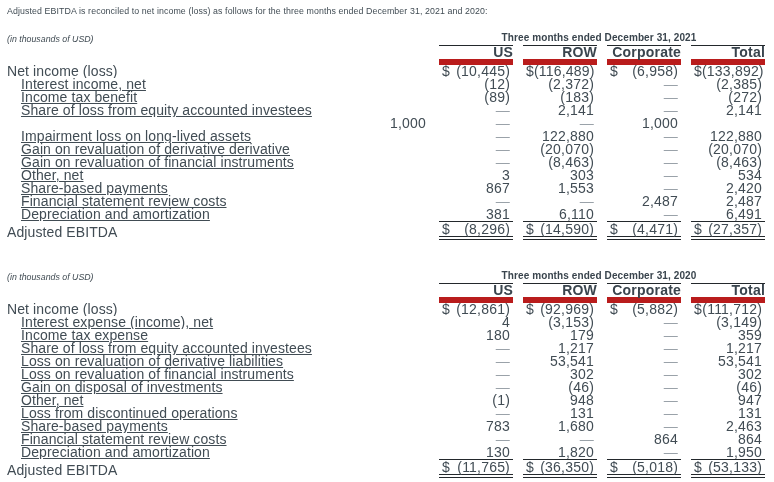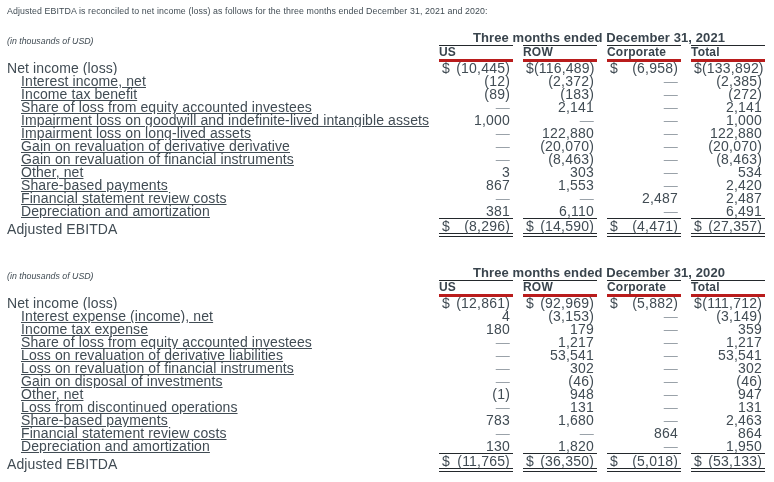--- a/index.html
+++ b/index.html
@@ -43,31 +43,31 @@
   }
   .units {
     font-style: italic;
     font-size: 8.8px;
     line-height: 11px;
   }
   .period {
     grid-column: 2 / -1;
     text-align: center;
     font-weight: bold;
-    font-size: 13px;
+    font-size: 10px;
     color: #39444d;
     padding-bottom: 2px;
     letter-spacing: 0.1px;
   }
   .colhead {
     border-top: 1px solid #23282c;
-    border-bottom: 3px solid #b91c1c;
-    text-align: left;
+    border-bottom: 6px solid #b91c1c;
+    text-align: right;
     font-weight: bold;
-    font-size: 12px;
+    font-size: 14px;
     color: #39444d;
     height: 13px;
     line-height: 13px;
     letter-spacing: 0.2px;
   }
   .datarow {
     height: 13px;
     line-height: 13px;
     font-size: 14px;
   }
@@ -187,21 +187,20 @@
           <div class="cell">
             <span class="cur"></span>
             <span class="val dash">—</span>
           </div>
           <div class="cell">
             <span class="cur"></span>
             <span class="val">2,141</span>
           </div>
         </div>
         <div class="grid datarow">
-          <div class="rowlabel indent">Impairment loss on goodwill and indefinite-lived intangible assets</div>
           <div class="cell">
             <span class="cur"></span>
             <span class="val">1,000</span>
           </div>
           <div class="cell">
             <span class="cur"></span>
             <span class="val dash">—</span>
           </div>
           <div class="cell">
             <span class="cur"></span>

